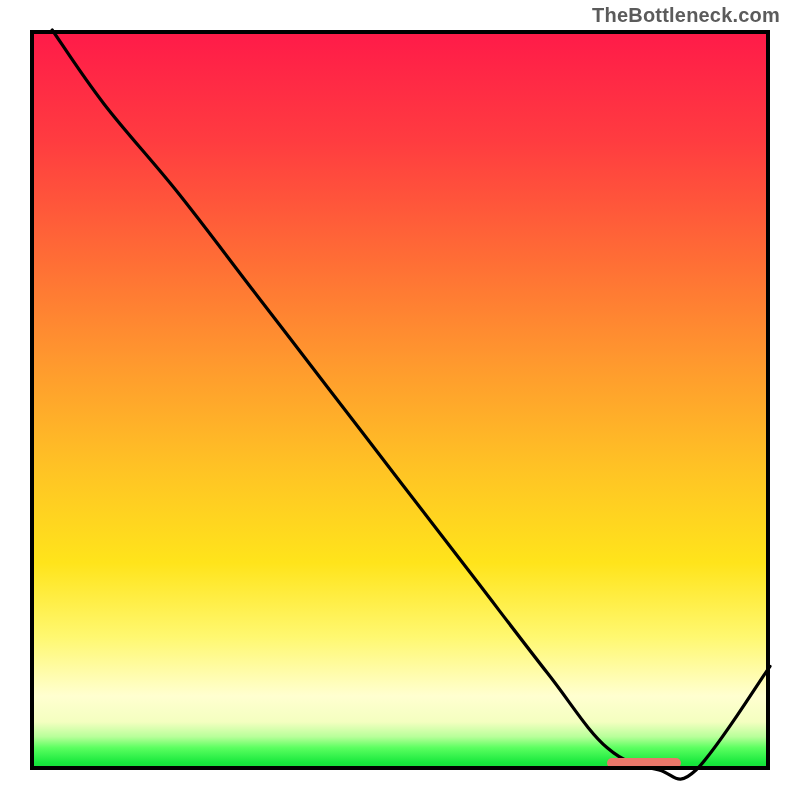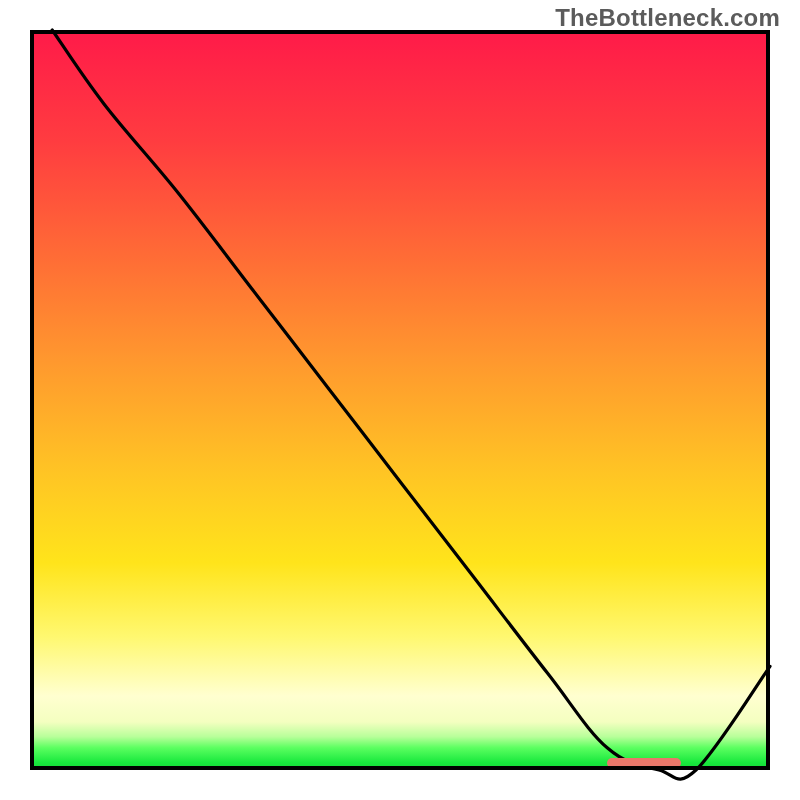--- a/index.html
+++ b/index.html
@@ -13,21 +13,21 @@
   }
   .wrap {
     position: relative;
     width: 800px;
     height: 800px;
   }
   .watermark {
     position: absolute;
     top: 4px;
     right: 20px;
-    font-size: 24px;
+    font-size: 20px;
     font-weight: 600;
     color: #5b5b5b;
     letter-spacing: 0.2px;
   }
   .plot {
     position: absolute;
     left: 30px;
     top: 30px;
     width: 740px;
     height: 740px;

